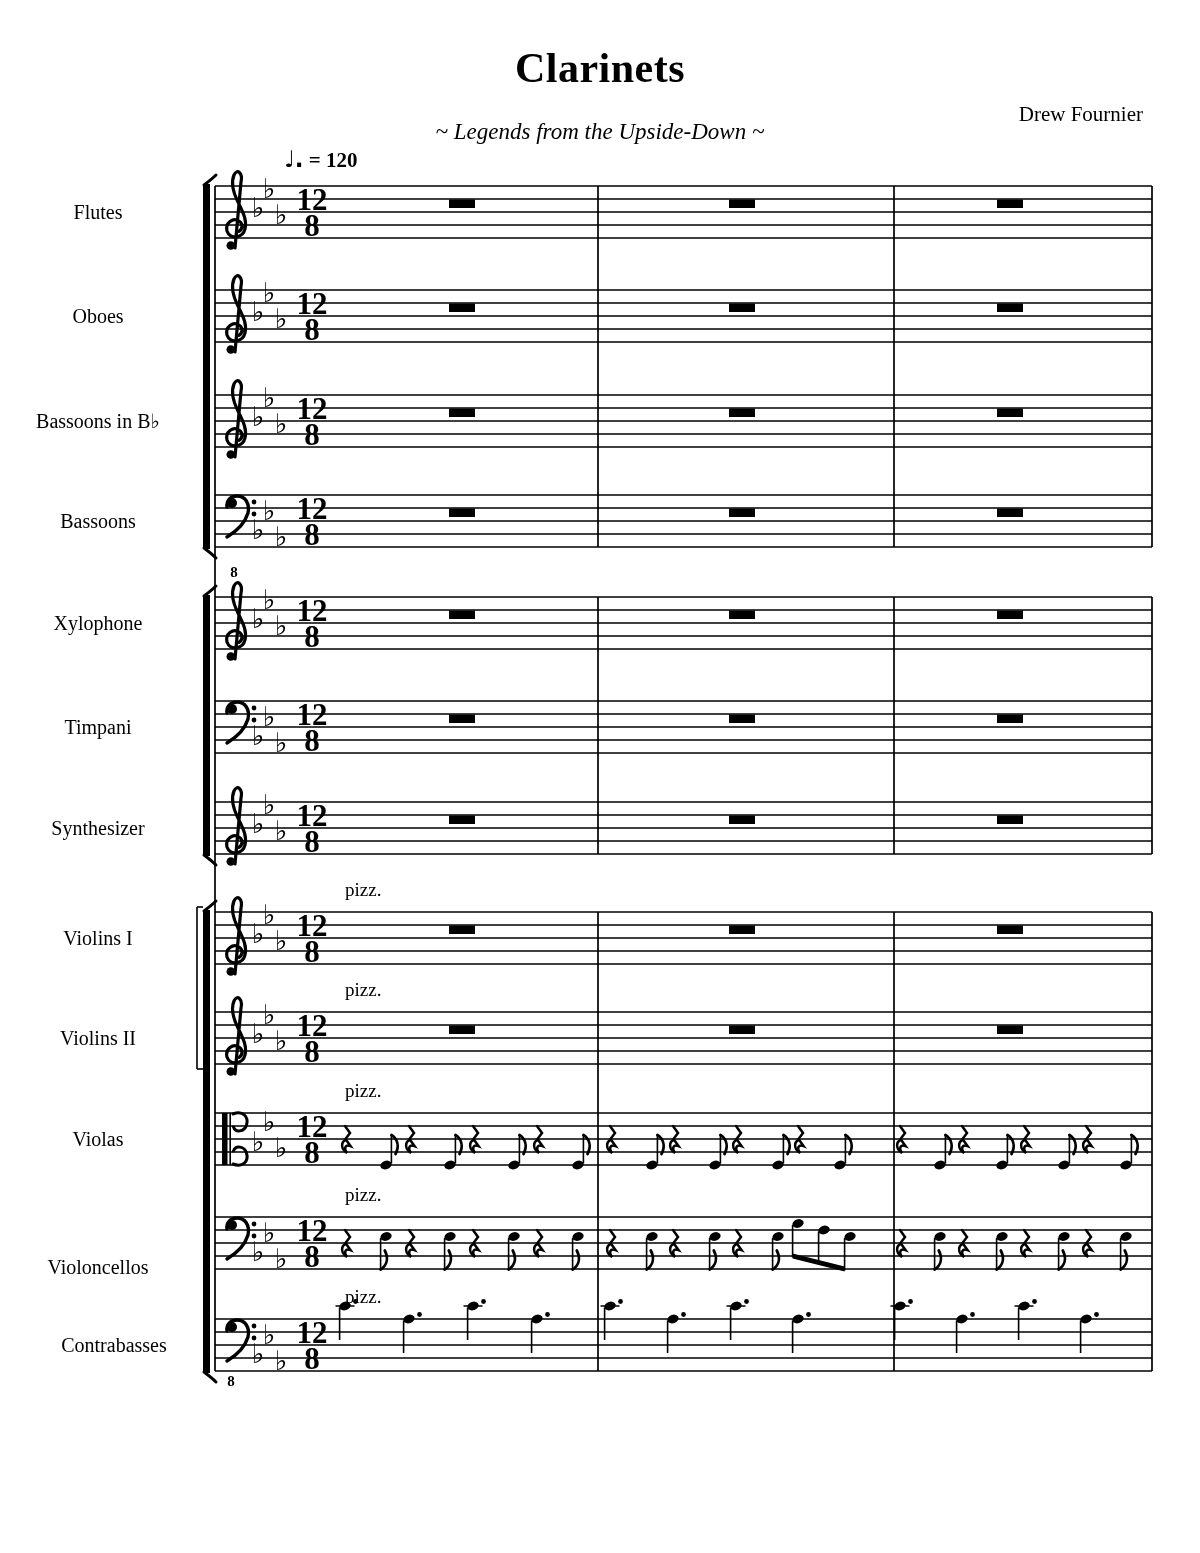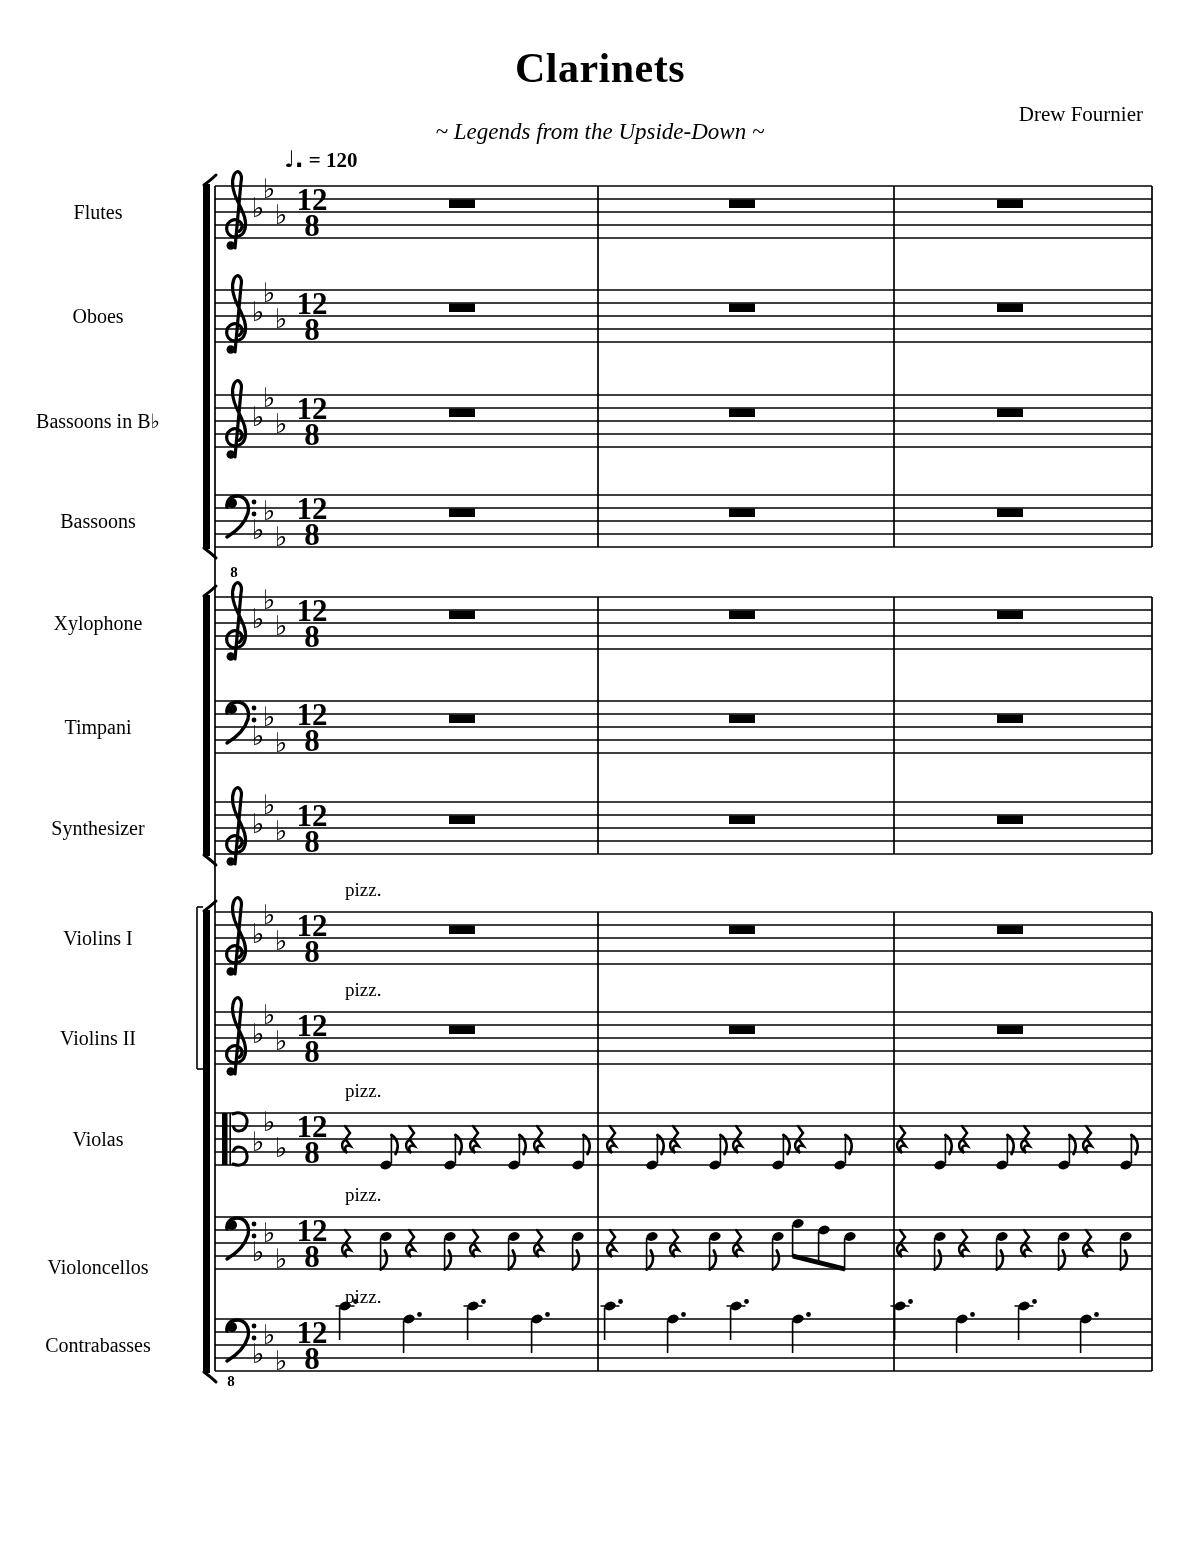--- a/index.html
+++ b/index.html
@@ -28,21 +28,21 @@
 <div class="inst-label" style="top: 303px;">Oboes</div>
 <div class="inst-label" style="top: 408px;">Bassoons in B♭</div>
 <div class="inst-label" style="top: 508px;">Bassoons</div>
 <div class="inst-label" style="top: 610px;">Xylophone</div>
 <div class="inst-label" style="top: 714px;">Timpani</div>
 <div class="inst-label" style="top: 815px;">Synthesizer</div>
 <div class="inst-label" style="top: 925px;">Violins I</div>
 <div class="inst-label" style="top: 1025px;">Violins II</div>
 <div class="inst-label" style="top: 1126px;">Violas</div>
 <div class="inst-label" style="top: 1231px; margin-top: 23px;">Violoncellos</div>
-<div class="inst-label" style="top: 1332px;">Contrabasses</div>
+<div class="inst-label" style="top: 1332px; margin-left: 16px;">Contrabasses</div>
 
 <svg id="score-svg" width="1200" height="1553" viewBox="0 0 1200 1553">
     <g>
       <line x1="215" y1="186" x2="1152" y2="186" stroke="#000" stroke-width="1.3"></line>
       <line x1="215" y1="199" x2="1152" y2="199" stroke="#000" stroke-width="1.3"></line>
       <line x1="215" y1="212" x2="1152" y2="212" stroke="#000" stroke-width="1.3"></line>
       <line x1="215" y1="225" x2="1152" y2="225" stroke="#000" stroke-width="1.3"></line>
       <line x1="215" y1="238" x2="1152" y2="238" stroke="#000" stroke-width="1.3"></line>
       <g transform="translate(233,186)">
         <path d="M 2,62 L 8,-4 C 10,-13 4,-18 1,-11 C -2,-4 0,6 5,16 C 11,28 14,35 12,43 C 10,52 -3,54 -6,45 C -8,37 0,31 6,35 C 10,37.5 10,43 6,45.5" fill="none" stroke="#000" stroke-width="3.2" stroke-linecap="round"></path>

